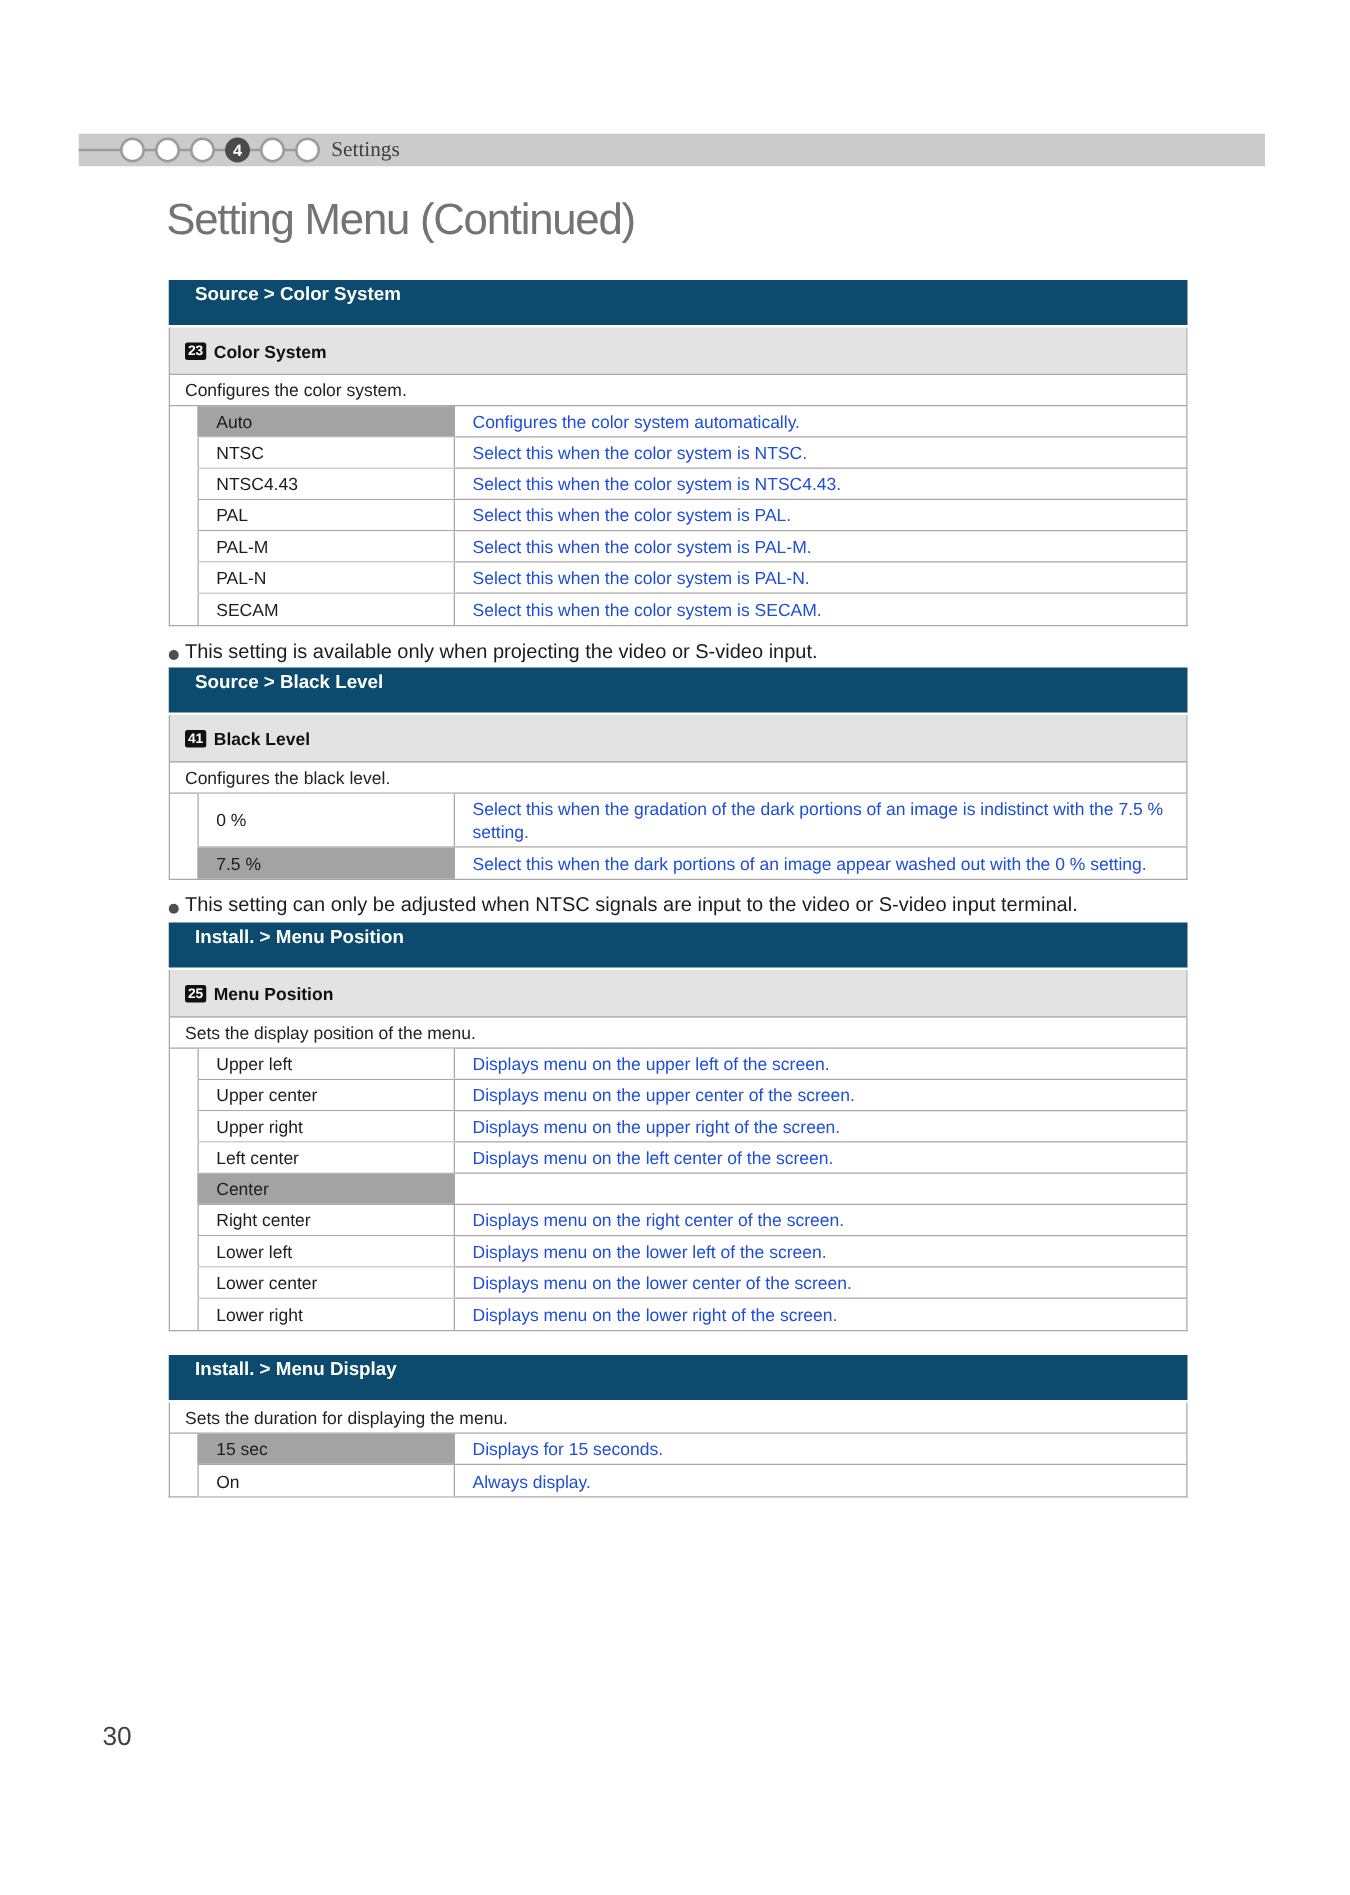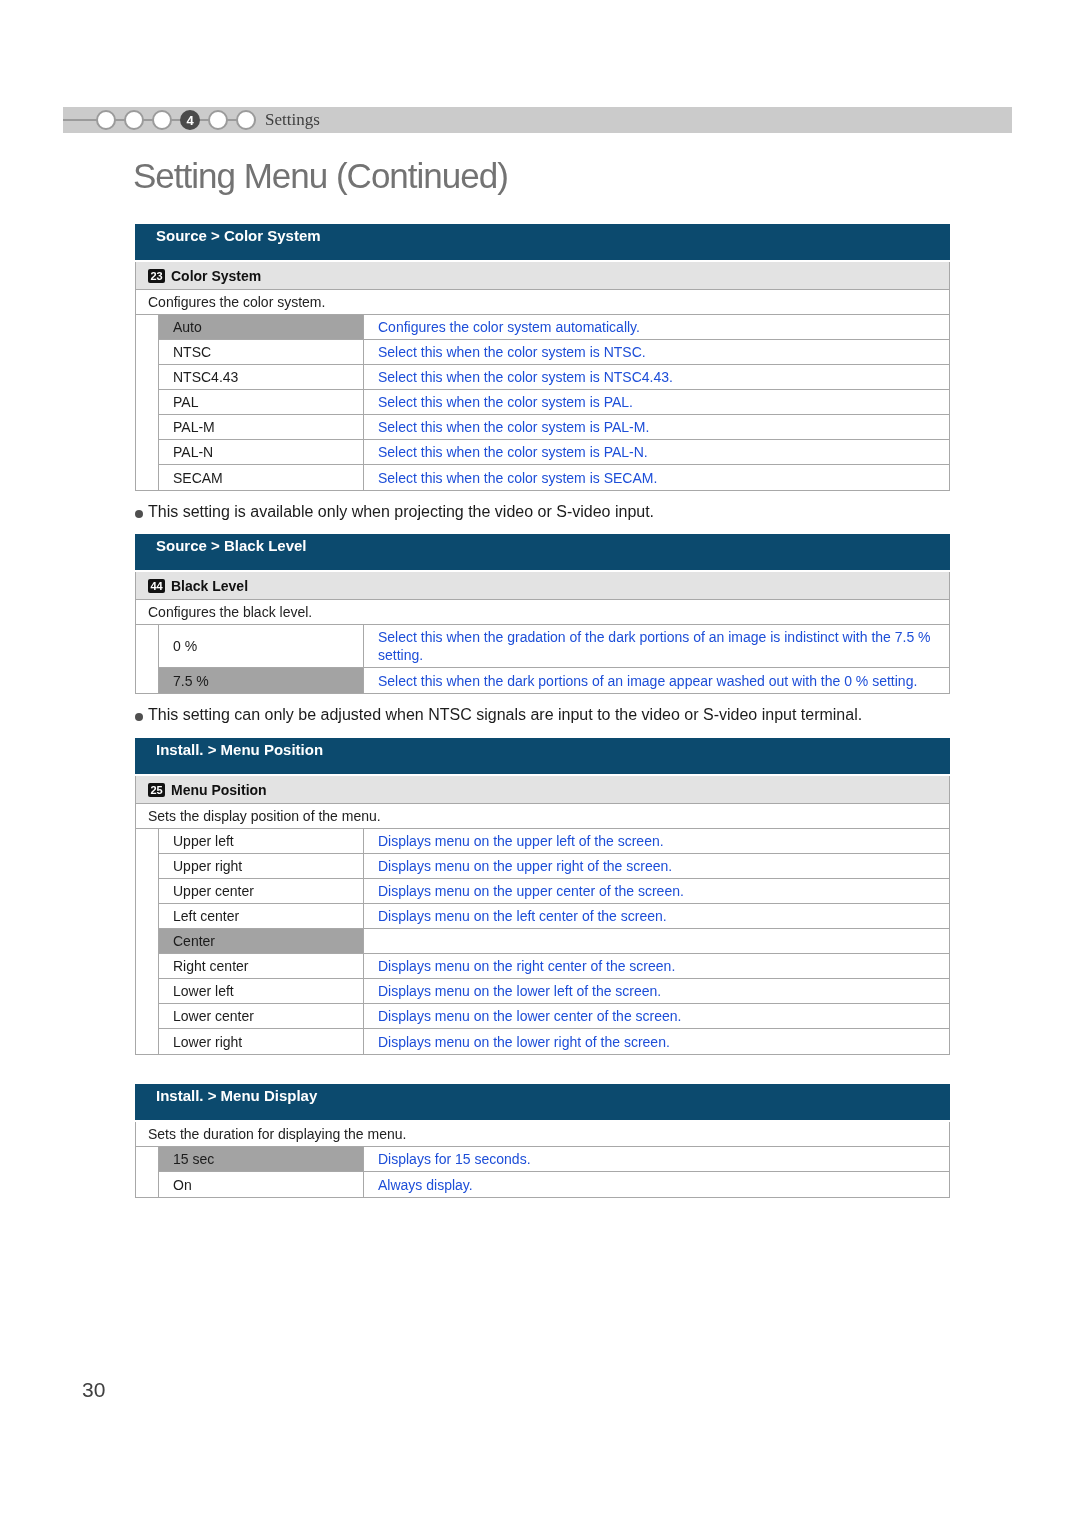--- a/index.html
+++ b/index.html
@@ -20,21 +20,21 @@
   
   .page-title { position:absolute; left:133px; top:156px; font-size:35px; font-weight:normal;
     letter-spacing:-1px; color:#737373; }
 
   
   .section { position:absolute; left:135px; width:815px; }
   .sec-header { height:36px; line-height:24px; background:#0c4a6e; color:#ffffff;
     font-size:15px; font-weight:bold; padding-left:21px; }
   .sec-body { margin-top:2px; border-left:1px solid #a8a8a8; border-right:1px solid #a8a8a8;
     border-bottom:1px solid #a8a8a8; }
-  .sub-row { background:#e3e3e3; height:28px; border-bottom:1px solid #a8a8a8;
+  .sub-row { background:#e3e3e3; height:38px; border-bottom:1px solid #a8a8a8;
     display:flex; align-items:center; padding-left:12px; }
   .badge { background:#111111; color:#ffffff; font-size:11px; font-weight:bold;
     min-width:17px; height:14px; line-height:14px; text-align:center; border-radius:2px;
     margin-right:6px; padding:0 1px; }
   .sub-title { font-size:14px; font-weight:bold; color:#111; }
   .desc-row { min-height:25px; line-height:24px; border-bottom:1px solid #a8a8a8;
     padding-left:12px; font-size:14px; color:#222; }
   .options { margin-left:22px; }
   .opt-row { display:flex; border-bottom:1px solid #a8a8a8; min-height:25px; }
   .opt-row:last-child { border-bottom:none; }
@@ -110,21 +110,21 @@
     <div class="note">
       <span class="bullet"></span>
       <span>This setting is available only when projecting the video or S-video input.</span>
     </div>
   </div>
 
   <div class="section" style="top:534px;">
     <div class="sec-header">Source &gt; Black Level</div>
     <div class="sec-body">
       <div class="sub-row">
-        <span class="badge">44</span>
+        <span class="badge">41</span>
         <span class="sub-title">Black Level</span>
       </div>
       <div class="desc-row">Configures the black level.</div>
       <div class="options">
         <div class="opt-row">
           <div class="opt-label">0 %</div>
           <div class="opt-desc" style="max-width:575px;">Select this when the gradation of the dark portions of an image is indistinct with the 7.5 % setting.</div>
         </div>
         <div class="opt-row">
           <div class="opt-label hl">7.5 %</div>
@@ -145,28 +145,28 @@
         <span class="badge">25</span>
         <span class="sub-title">Menu Position</span>
       </div>
       <div class="desc-row">Sets the display position of the menu.</div>
       <div class="options">
         <div class="opt-row">
           <div class="opt-label">Upper left</div>
           <div class="opt-desc">Displays menu on the upper left of the screen.</div>
         </div>
         <div class="opt-row">
+          <div class="opt-label">Upper center</div>
+          <div class="opt-desc">Displays menu on the upper center of the screen.</div>
+        </div>
+        <div class="opt-row">
           <div class="opt-label">Upper right</div>
           <div class="opt-desc">Displays menu on the upper right of the screen.</div>
         </div>
         <div class="opt-row">
-          <div class="opt-label">Upper center</div>
-          <div class="opt-desc">Displays menu on the upper center of the screen.</div>
-        </div>
-        <div class="opt-row">
           <div class="opt-label">Left center</div>
           <div class="opt-desc">Displays menu on the left center of the screen.</div>
         </div>
         <div class="opt-row">
           <div class="opt-label hl">Center</div>
         </div>
         <div class="opt-row">
           <div class="opt-label">Right center</div>
           <div class="opt-desc">Displays menu on the right center of the screen.</div>
         </div>

